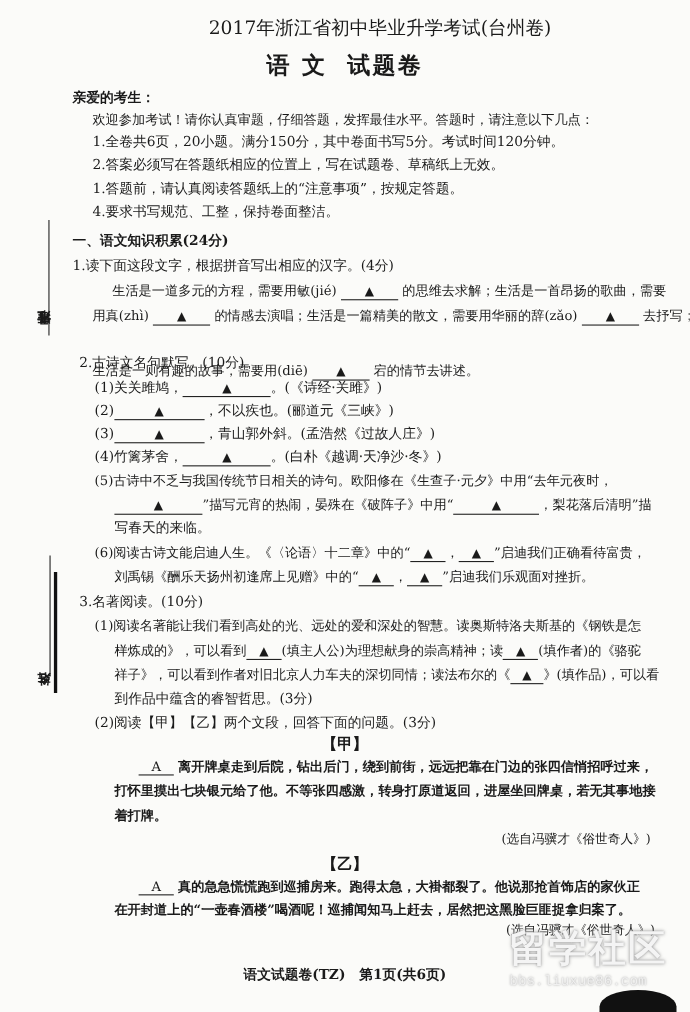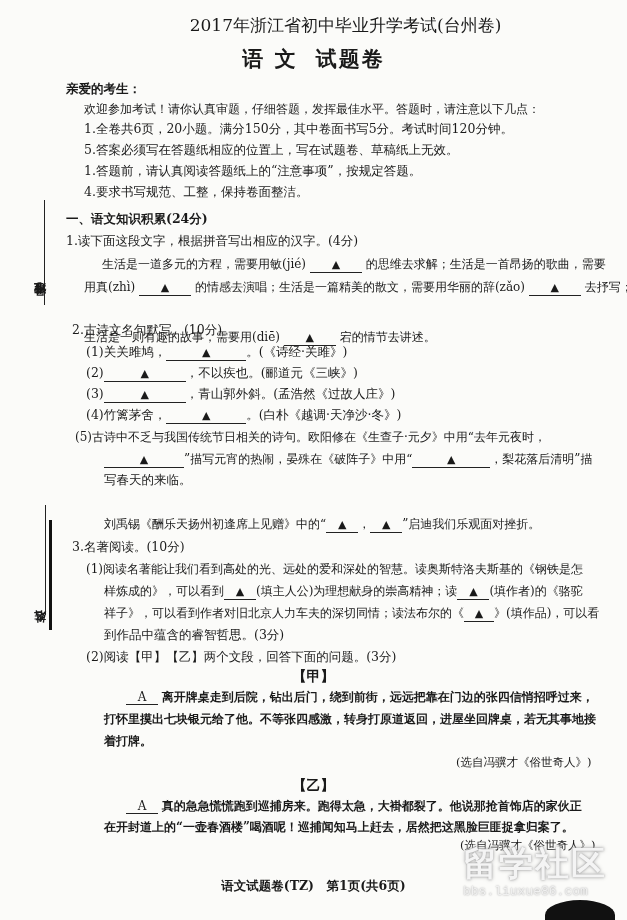--- a/index.html
+++ b/index.html
@@ -55,21 +55,21 @@
 
   <div class="vline" style="left:44px; top:200px; width:1px; height:105px;"></div>
   <div class="side-label" style="left:32px; top:305px;">准考证号</div>
   <div class="vline" style="left:45px; top:505px; width:1px; height:110px;"></div>
   <div class="vline" style="left:49px; top:520px; width:3px; height:110px; background:#111;"></div>
   <div class="side-label" style="left:32px; top:633px;">姓名</div>
 
   <div class="abs greet">亲爱的考生：</div>
   <div class="abs line" style="left:84px; top:101px; font-size:12px;text-align:right;">欢迎参加考试！请你认真审题，仔细答题，发挥最佳水平。答题时，请注意以下几点：</div>
   <div class="abs line" style="left:84px; top:121px;">1.全卷共6页，20小题。满分150分，其中卷面书写5分。考试时间120分钟。</div>
-  <div class="abs line" style="left:84px; top:142px;">5.答案必须写在答题纸相应的位置上，写在试题卷、草稿纸上无效。</div>
+  <div class="abs line" style="left:84px; top:142px;">2.答案必须写在答题纸相应的位置上，写在试题卷、草稿纸上无效。</div>
   <div class="abs line" style="left:84px; top:163px;">1.答题前，请认真阅读答题纸上的“注意事项”，按规定答题。</div>
   <div class="abs line" style="left:84px; top:184px;">4.要求书写规范、工整，保持卷面整洁。</div>
 
   <div class="abs line bold" style="left:66px; top:211px;">一、语文知识积累(24分)</div>
   <div class="abs line" style="left:66px; top:233px;">1.读下面这段文字，根据拼音写出相应的汉字。(4分)</div>
 
   <div class="abs line" style="left:102px; top:256px; font-size:12px;">
     <span>生活是一道多元的方程，需要用敏(jié)</span>
     <span class="blank" style="width:52px;"><span class="tri">▲</span></span>
     <span>的思维去求解；生活是一首昂扬的歌曲，需要</span>
@@ -93,25 +93,28 @@
   </div>
   <div class="abs line" style="left:86px; top:365px;">
     <span>(2)</span><span class="blank" style="width:82px;"><span class="tri">▲</span></span><span>，不以疾也。(郦道元《三峡》)</span>
   </div>
   <div class="abs line" style="left:86px; top:386px;">
     <span>(3)</span><span class="blank" style="width:82px;"><span class="tri">▲</span></span><span>，青山郭外斜。(孟浩然《过故人庄》)</span>
   </div>
   <div class="abs line" style="left:86px; top:407px;">
     <span>(4)竹篱茅舍，</span><span class="blank" style="width:80px;"><span class="tri">▲</span></span><span>。(白朴《越调·天净沙·冬》)</span>
   </div>
-  <div class="abs line" style="left:75px; top:429px; font-size:12px;">(5)古诗中不乏与我国传统节日相关的诗句。欧阳修在《生查子·元夕》中用“去年元夜时，</div>
+  <div class="abs line" style="left:86px; top:429px; font-size:12px;">(5)古诗中不乏与我国传统节日相关的诗句。欧阳修在《生查子·元夕》中用“去年元夜时，</div>
   <div class="abs line" style="left:104px; top:451px; font-size:12px;">
     <span class="blank" style="width:80px;"><span class="tri">▲</span></span><span>”描写元宵的热闹，晏殊在《破阵子》中用“</span><span class="blank" style="width:78px;"><span class="tri">▲</span></span><span>，梨花落后清明”描</span>
   </div>
   <div class="abs line" style="left:104px; top:472px;">写春天的来临。</div>
+  <div class="abs line" style="left:86px; top:494px; font-size:12px;">
+    <span>(6)阅读古诗文能启迪人生。《〈论语〉十二章》中的“</span><span class="blank" style="width:32px;"><span class="tri">▲</span></span><span>，</span><span class="blank" style="width:32px;"><span class="tri">▲</span></span><span>”启迪我们正确看待富贵，</span>
+  </div>
   <div class="abs line" style="left:104px; top:516px; font-size:12px;">
     <span>刘禹锡《酬乐天扬州初逢席上见赠》中的“</span><span class="blank" style="width:32px;"><span class="tri">▲</span></span><span>，</span><span class="blank" style="width:32px;"><span class="tri">▲</span></span><span>”启迪我们乐观面对挫折。</span>
   </div>
 
   <div class="abs line" style="left:72px; top:539px;">3.名著阅读。(10分)</div>
   <div class="abs line" style="left:86px; top:561px; font-size:12px;">(1)阅读名著能让我们看到高处的光、远处的爱和深处的智慧。读奥斯特洛夫斯基的《钢铁是怎</div>
   <div class="abs line" style="left:104px; top:605px; font-size:12px;">
     <span>祥子》，可以看到作者对旧北京人力车夫的深切同情；读法布尔的《</span><span class="blank" style="width:30px;"><span class="tri">▲</span></span><span>》(填作品)，可以看</span>
   </div>
   <div class="abs line" style="left:104px; top:583px; font-size:12px;">

